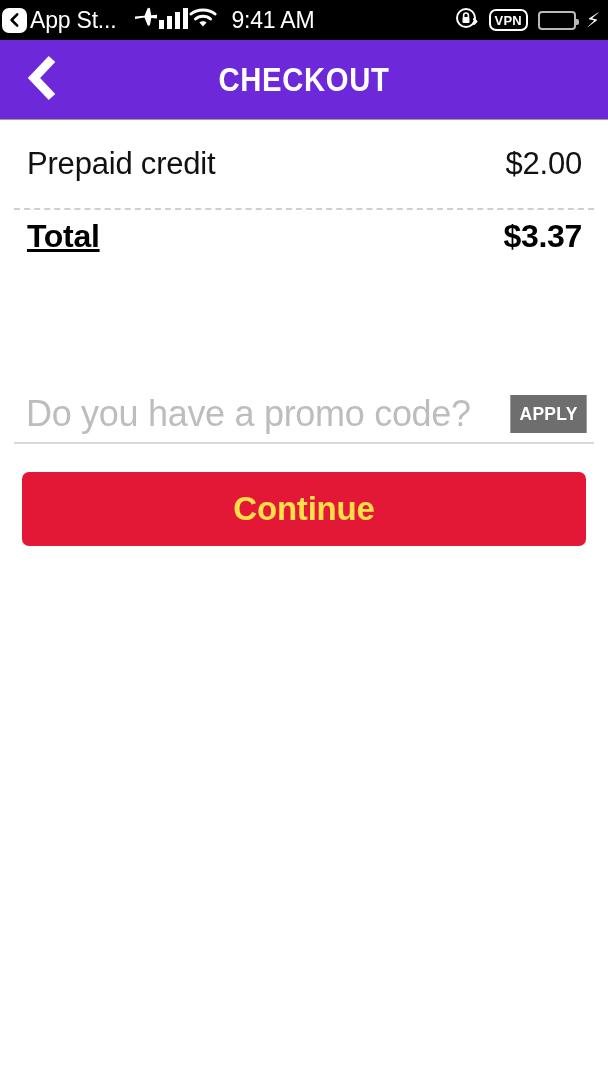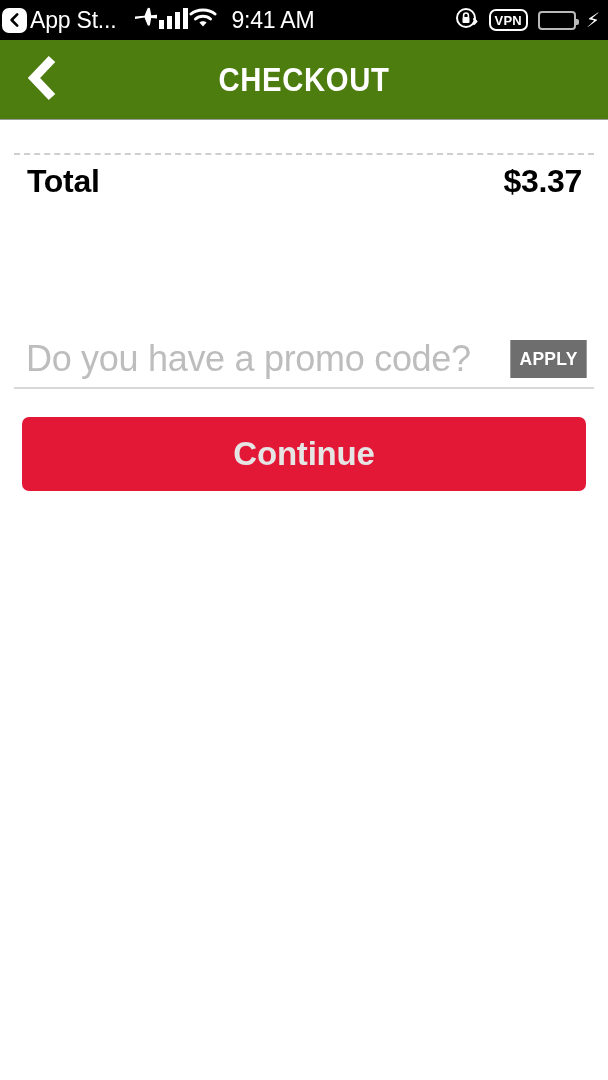--- a/index.html
+++ b/index.html
@@ -98,21 +98,21 @@
     background: #b9b9b9;
     border-radius: 0 2px 2px 0;
   }
   .bolt { font-size: 20px; line-height: 1; color:#ffffff; }
 
   
   .nav-header {
     position: relative;
     width: 608px;
     height: 80px;
-    background: #4d7c0f;
+    background: #6d28d9;
     border-bottom: 1px solid #9a9a9a;
     display: flex;
     align-items: center;
   }
   .nav-back {
     position: absolute;
     left: 26px;
     top: 50%;
     transform: translateY(-50%);
     width: 58px;
@@ -152,21 +152,21 @@
   }
 
   .total-row {
     display: flex;
     align-items: baseline;
     justify-content: space-between;
     padding: 0 26px 0 27px;
     height: 58px;
     margin-top: 8px;
   }
-  .total-label { font-size: 32px; font-weight: bold; color: #000000; letter-spacing: -0.3px; }
+  .total-label { font-size: 32px; font-weight: bold; color: #000000; letter-spacing: -0.3px; text-decoration: underline; }
   .total-value { font-size: 32px; font-weight: bold; color: #000000; letter-spacing: -0.3px; }
 
   
   .promo-block { margin-top: 110px; padding: 0 14px; }
   .promo-row {
     position: relative;
     display: flex;
     align-items: center;
     justify-content: space-between;
     height: 58px;
@@ -202,21 +202,21 @@
     cursor: pointer;
     transform: scaleX(0.92);
   }
 
   
   .continue-wrap { padding: 28px 22px 0 22px; }
   .continue-button {
     width: 100%;
     height: 74px;
     background: #e31837;
-    color: #e5e5e5;
+    color: #fde047;
     border: none;
     border-radius: 7px;
     font-family: "Liberation Sans", sans-serif;
     font-size: 33px;
     font-weight: bold;
     letter-spacing: -0.2px;
     cursor: pointer;
   }
 </style>
 </head>
@@ -280,20 +280,24 @@
       <svg width="34" height="48" viewBox="0 0 34 48" aria-hidden="true">
         <path d="M26 5 L8 24 L26 43" fill="none" stroke="#ffffff" stroke-width="9" stroke-linecap="butt" stroke-linejoin="miter"></path>
       </svg>
     </span>
   </div>
   <div class="nav-title">CHECKOUT</div>
 </div>
 
 <div class="content">
 
+  <div class="line-row">
+    <span class="line-label">Prepaid credit</span>
+    <span class="line-value">$2.00</span>
+  </div>
 
 
   <div class="divider-dashed"></div>
 
   <div class="total-row">
     <span class="total-label">Total</span>
     <span class="total-value">$3.37</span>
   </div>
 
   <div class="promo-block">

